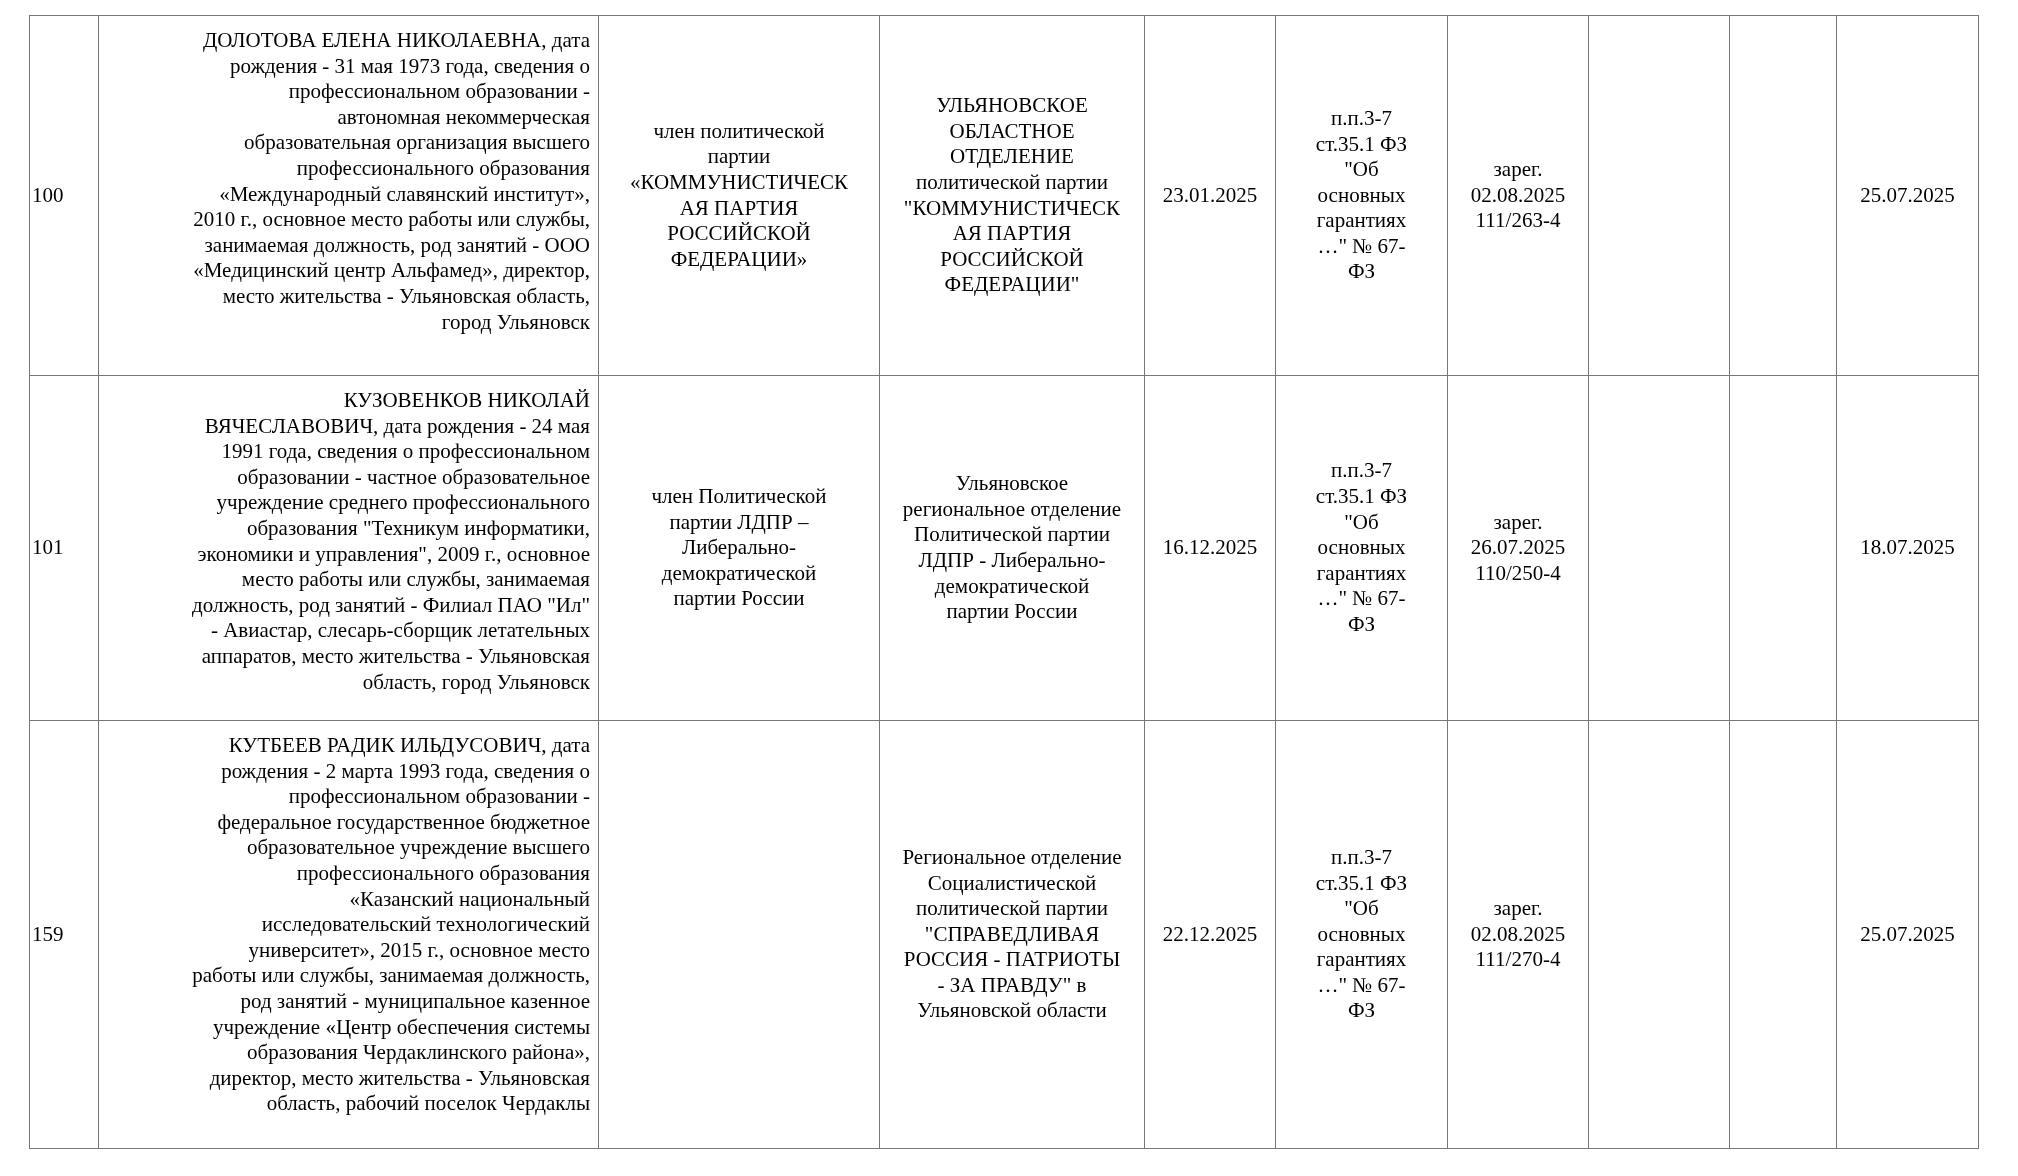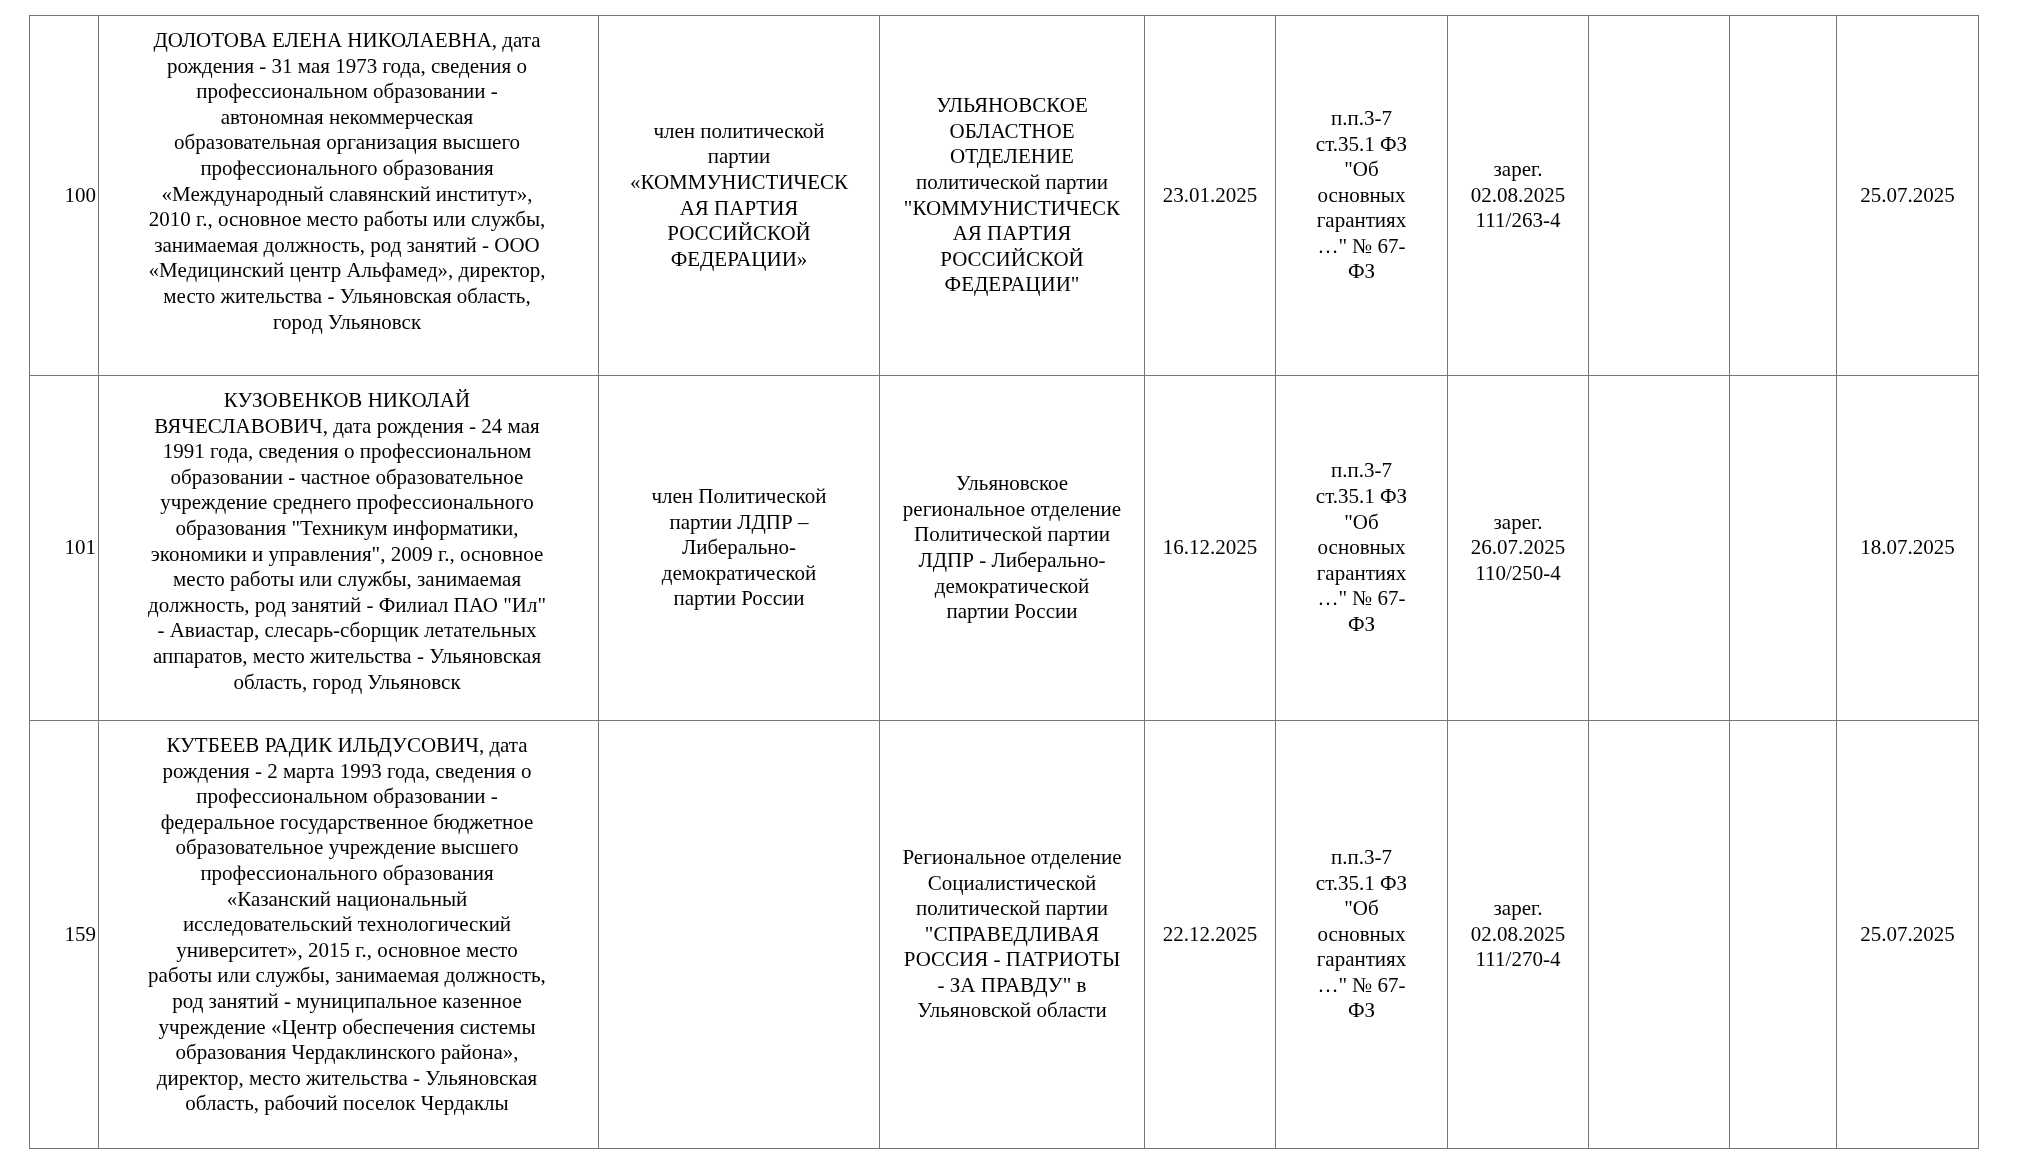--- a/index.html
+++ b/index.html
@@ -29,26 +29,26 @@
     line-height: 25.6px;
     color: #000000;
     white-space: pre-line;
     overflow-wrap: break-word;
     background: #ffffff;
   }
   tr.r0 { height: 360px; }
   tr.r1 { height: 345px; }
   tr.r2 { height: 428px; }
   .c-num {
-    text-align: right;
+    text-align: left;
     vertical-align: middle;
     padding: 2px;
   }
   .c-info {
-    text-align: center;
+    text-align: right;
     vertical-align: top;
     padding: 12px 8px 6px 5px;
   }
   .c-mid {
     text-align: center;
     vertical-align: middle;
     padding: 4px 6px;
   }
   .c-legal {
     padding: 4px 20px;

